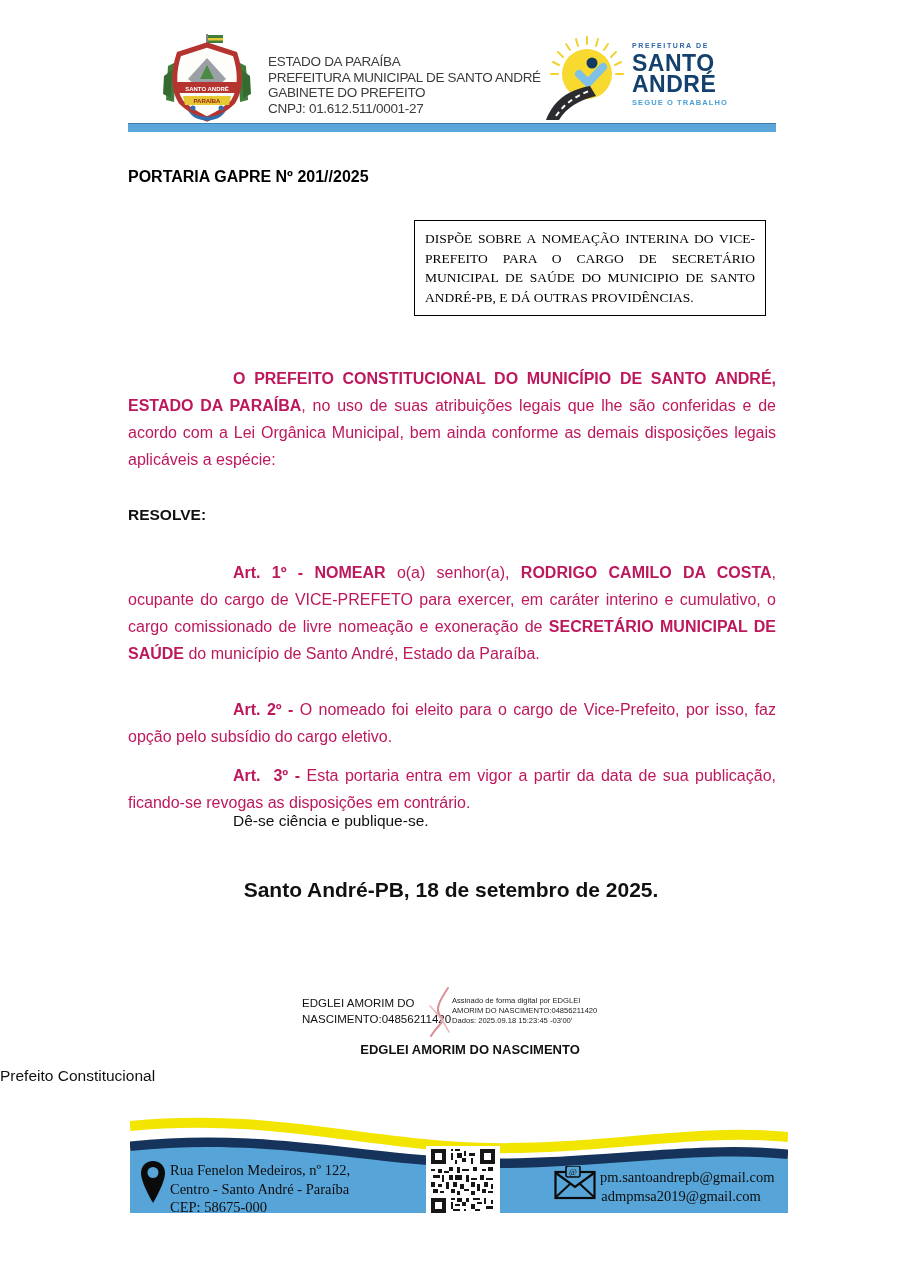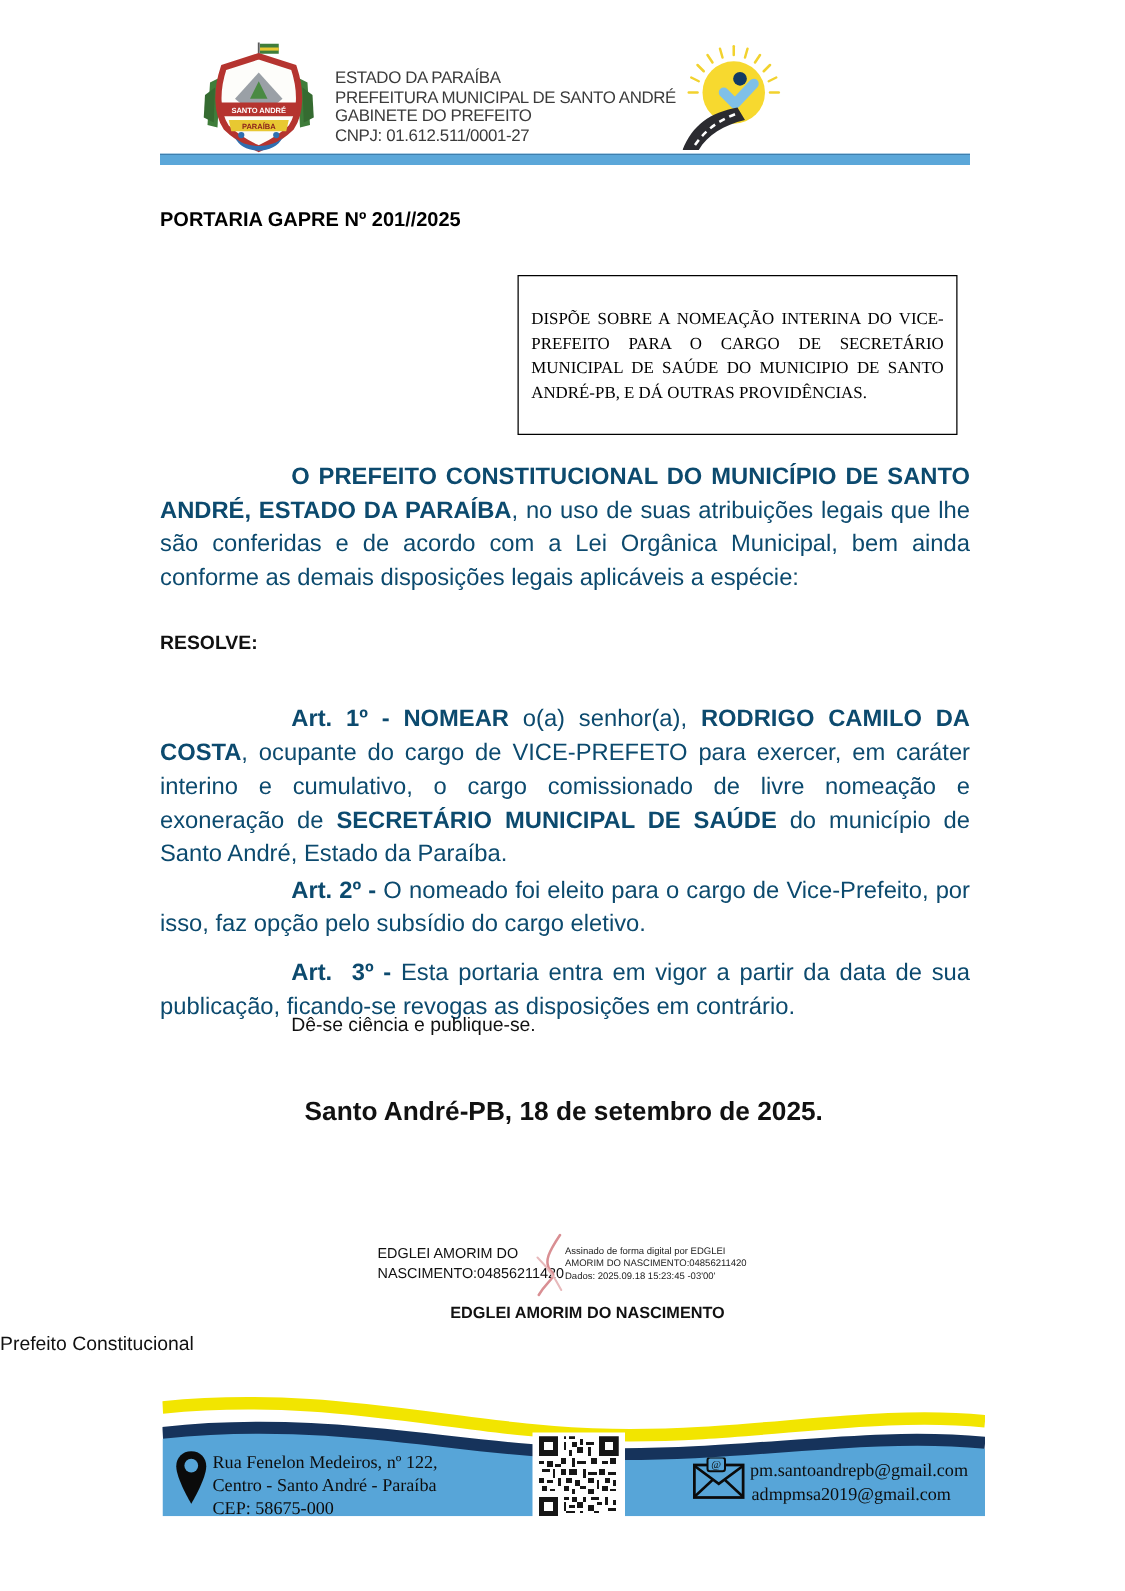--- a/index.html
+++ b/index.html
@@ -13,25 +13,25 @@
     font-size:13.5px;line-height:15.5px;letter-spacing:-0.3px;}
   .header-rule{position:absolute;left:128px;top:123px;width:648px;height:8px;
     background:#5ba7d9;border-top:1px solid #3e7fae;}
   .logo-text{position:absolute;left:632px;top:42px;width:120px;color:#14406e;}
   .logo-text .pref{font-size:7px;font-weight:bold;letter-spacing:1.6px;color:#2d66a5;}
   .logo-text .big{font-size:23px;font-weight:800;letter-spacing:0.5px;line-height:21px;color:#14406e;}
   .logo-text .tag{font-size:7.5px;font-weight:bold;letter-spacing:1.1px;color:#49a0d5;margin-top:3px;}
   
   .doc-title{position:absolute;left:128px;top:168px;font-size:16px;font-weight:bold;color:#000;}
   .epigraph{position:absolute;left:414px;top:220px;width:352px;box-sizing:border-box;
-    border:1px solid #000;padding:24px 10px;font-family:"Liberation Serif",serif;
+    border:1px solid #000;padding:8px 10px;font-family:"Liberation Serif",serif;
     font-size:13.5px;line-height:19.5px;text-align:justify;color:#000;}
   
-  .para{position:absolute;left:128px;width:648px;font-size:19px;line-height:27px;
-    text-align:justify;color:#0c4a6e;}
+  .para{position:absolute;left:128px;width:648px;font-size:16px;line-height:27px;
+    text-align:justify;color:#be185d;}
   .indent{text-indent:105px;}
   .b{font-weight:bold;}
   .resolve{position:absolute;left:128px;top:506px;font-size:15.5px;font-weight:bold;}
   .closing{position:absolute;left:233px;top:812px;font-size:15.5px;}
   .dateline{position:absolute;left:128px;top:878px;width:646px;text-align:center;font-size:21px;font-weight:bold;}
   
   .cert-name{position:absolute;left:302px;top:995px;width:152px;font-size:11.5px;line-height:16px;color:#101010;}
   .cert-details{position:absolute;left:452px;top:996px;width:192px;font-size:7.6px;line-height:10.2px;color:#1c1c1c;}
   .sig-name{position:absolute;left:0;top:1042px;width:900px;text-align:center;font-size:13px;font-weight:bold;margin-left:20px;}
   .sig-role{position:absolute;left:0;top:1067px;width:900px;text-align:left;font-size:15.5px;}
@@ -95,20 +95,26 @@
       <line x1="7" y1="26" x2="13" y2="29"></line>
         <line x1="5" y1="38" x2="12" y2="38"></line>
       <line x1="77" y1="38" x2="70" y2="38"></line>
     </g>
     <circle cx="41" cy="38" r="25" fill="#f7d92f"></circle>
     <circle cx="46" cy="27" r="5.5" fill="#123a63"></circle>
     <path d="M33 38 L42 47 L57 31" fill="none" stroke="#7fc0e8" stroke-width="8" stroke-linecap="round" stroke-linejoin="round"></path>
     <path d="M0 84 C8 64 22 54 44 50 L50 60 C33 64 20 72 13 84 Z" fill="#2b2b30"></path>
     <path d="M10 80 C19 67 30 60 43 55" fill="none" stroke="#ffffff" stroke-width="2" stroke-dasharray="5 4"></path>
   </svg>
+  <div class="logo-text">
+    <div class="pref">PREFEITURA DE</div>
+    <div class="big" style="margin-top:4px">SANTO</div>
+    <div class="big">ANDRÉ</div>
+    <div class="tag">SEGUE O TRABALHO</div>
+  </div>
 
   <div class="header-rule"></div>
 
   <div class="doc-title">PORTARIA GAPRE Nº 201//2025</div>
 
   <div class="epigraph">
     <span>DISPÕE SOBRE A NOMEAÇÃO INTERINA DO VICE-PREFEITO PARA O CARGO DE SECRETÁRIO MUNICIPAL DE SAÚDE DO MUNICIPIO DE SANTO ANDRÉ-PB, E DÁ OUTRAS PROVIDÊNCIAS.</span>
   </div>
 
   <p class="para indent" style="top:349px">

